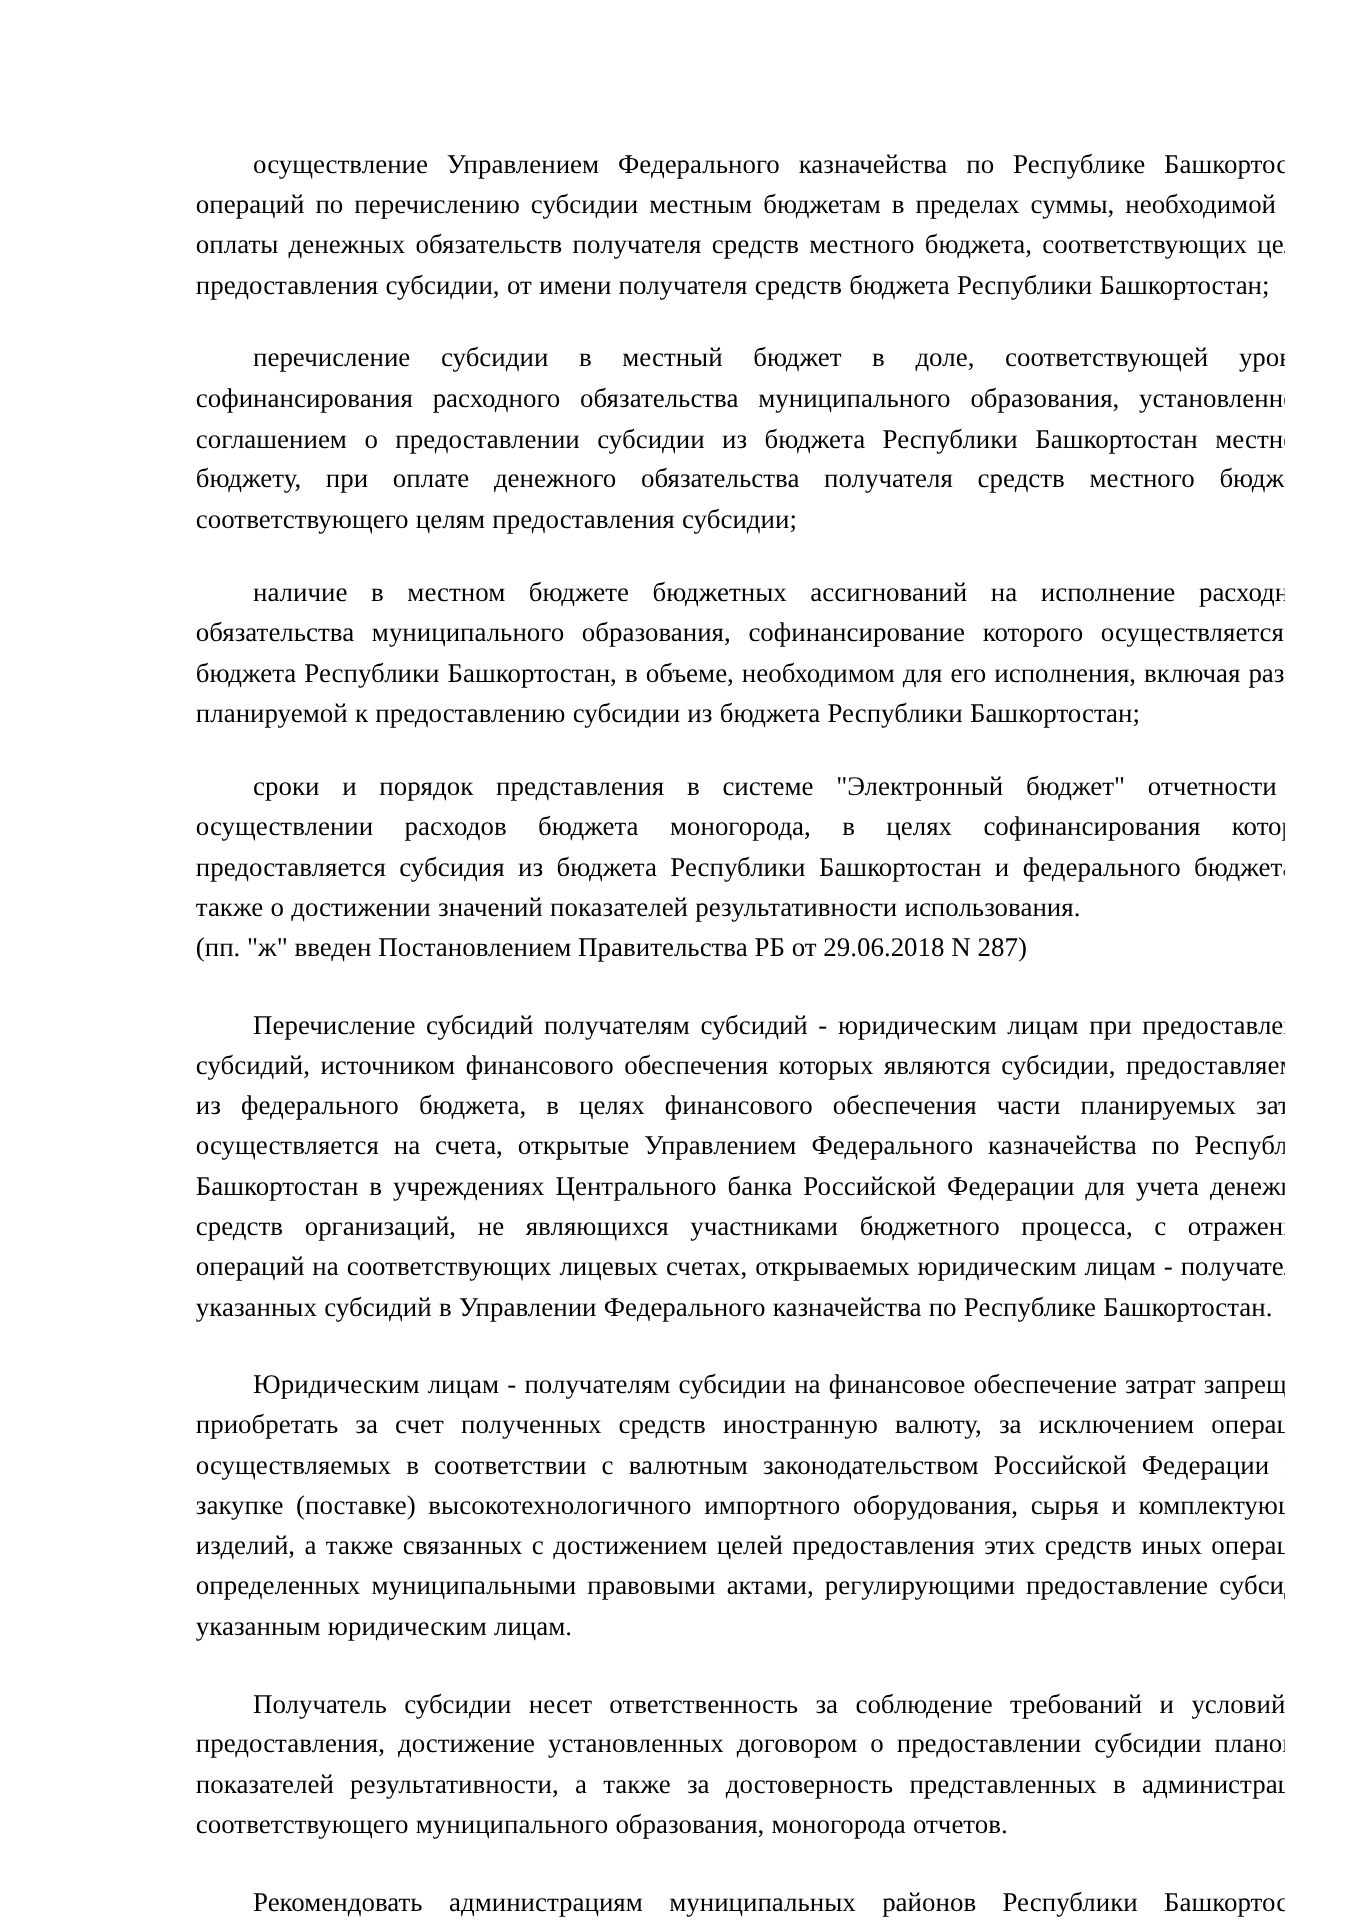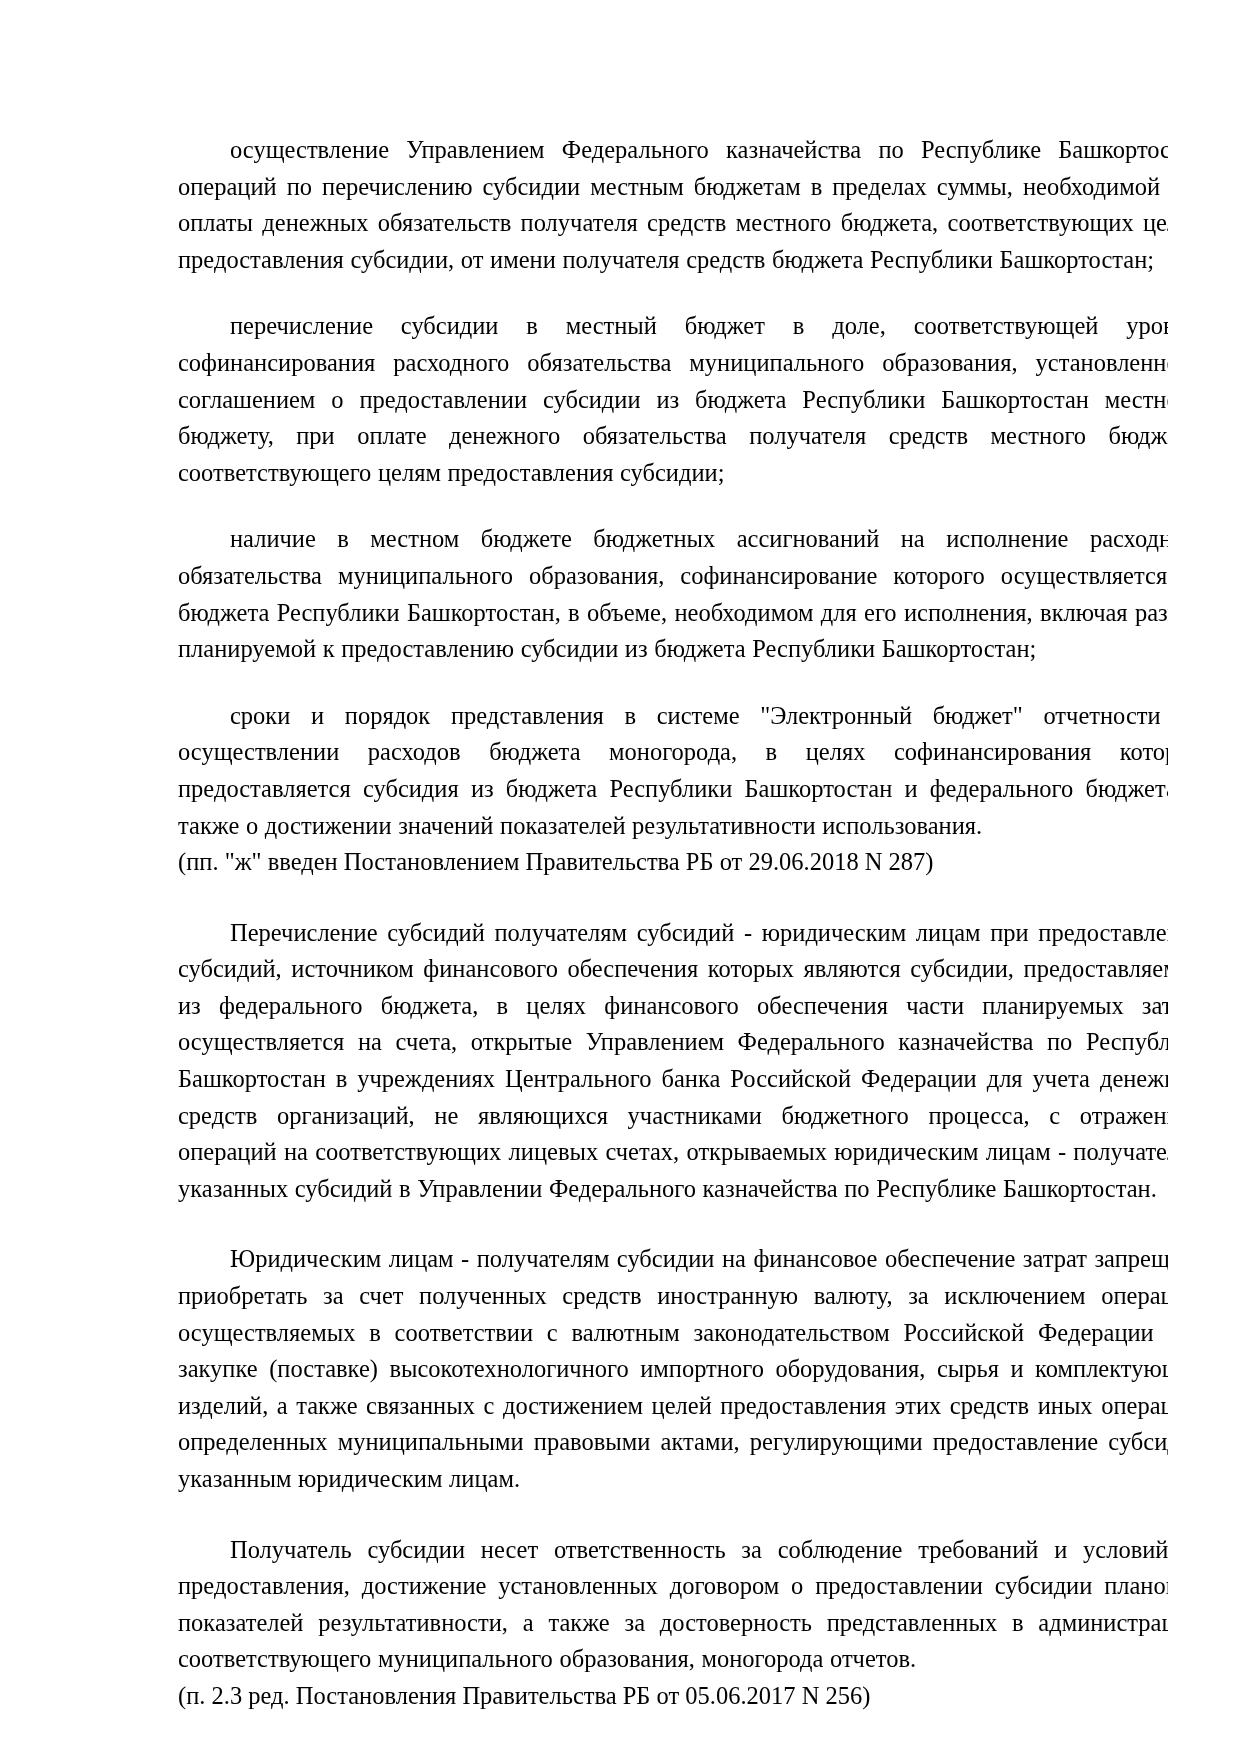--- a/index.html
+++ b/index.html
@@ -68,19 +68,18 @@
     <p class="cite">(пп. "ж" введен Постановлением Правительства РБ от 29.06.2018 N 287)</p>
     <div class="gap-lg"></div>
 
     <p class="para indent">Перечисление субсидий получателям субсидий - юридическим лицам при предоставлении субсидий, источником финансового обеспечения которых являются субсидии, предоставляемые из федерального бюджета, в целях финансового обеспечения части планируемых затрат осуществляется на счета, открытые Управлением Федерального казначейства по Республике Башкортостан в учреждениях Центрального банка Российской Федерации для учета денежных средств организаций, не являющихся участниками бюджетного процесса, с отражением операций на соответствующих лицевых счетах, открываемых юридическим лицам - получателям указанных субсидий в Управлении Федерального казначейства по Республике Башкортостан.</p>
     <div class="gap-lg"></div>
 
     <p class="para indent">Юридическим лицам - получателям субсидии на финансовое обеспечение затрат запрещено приобретать за счет полученных средств иностранную валюту, за исключением операций, осуществляемых в соответствии с валютным законодательством Российской Федерации при закупке (поставке) высокотехнологичного импортного оборудования, сырья и комплектующих изделий, а также связанных с достижением целей предоставления этих средств иных операций, определенных муниципальными правовыми актами, регулирующими предоставление субсидий указанным юридическим лицам.</p>
     <div class="gap-lg"></div>
 
     <p class="para indent">Получатель субсидии несет ответственность за соблюдение требований и условий ее предоставления, достижение установленных договором о предоставлении субсидии плановых показателей результативности, а также за достоверность представленных в администрацию соответствующего муниципального образования, моногорода отчетов.</p>
-    <p class="cite">(п. 2.3 ред. Постановления Правительства РБ от 05.06.2017 N 256)</p>
     <div class="gap-lg"></div>
 
     <p class="para indent">Рекомендовать администрациям муниципальных районов Республики Башкортостан полученные субсидии направлять в виде иных межбюджетных трансфертов бюджетам городских поселений (моногородов) Республики Башкортостан на поддержку мероприятий муниципальной программы моногорода для использования последними в порядке, на цели и условиях, которые определены в муниципальной программе развития малого и среднего предпринимательства моногорода.</p>
 
   </div>
 </div>
 
 </body></html>

